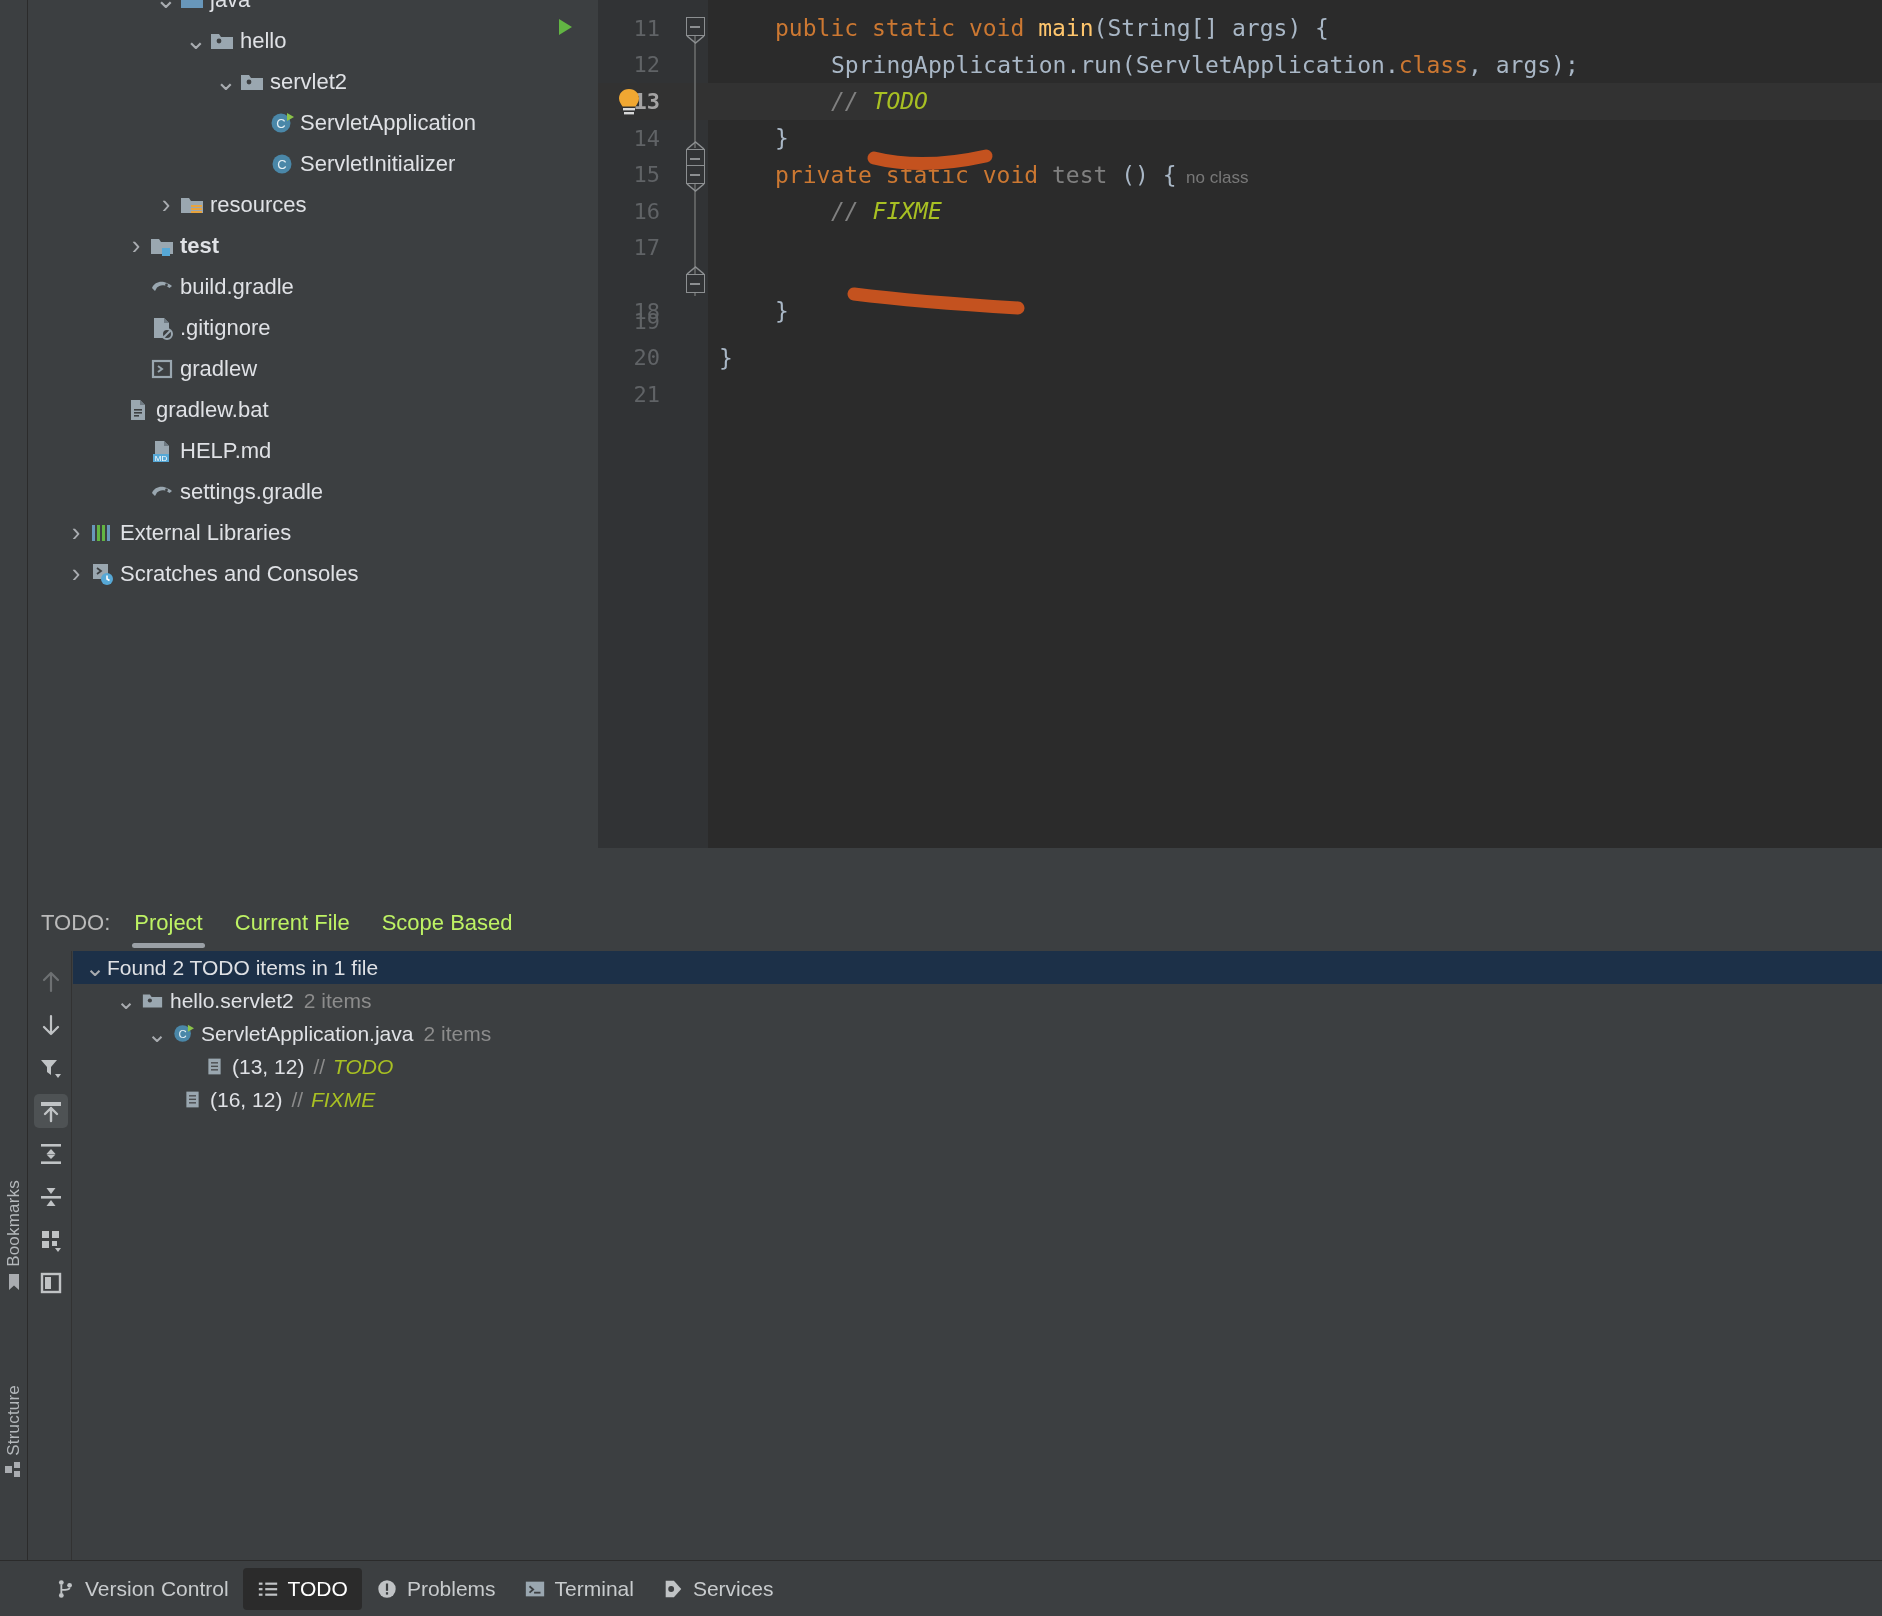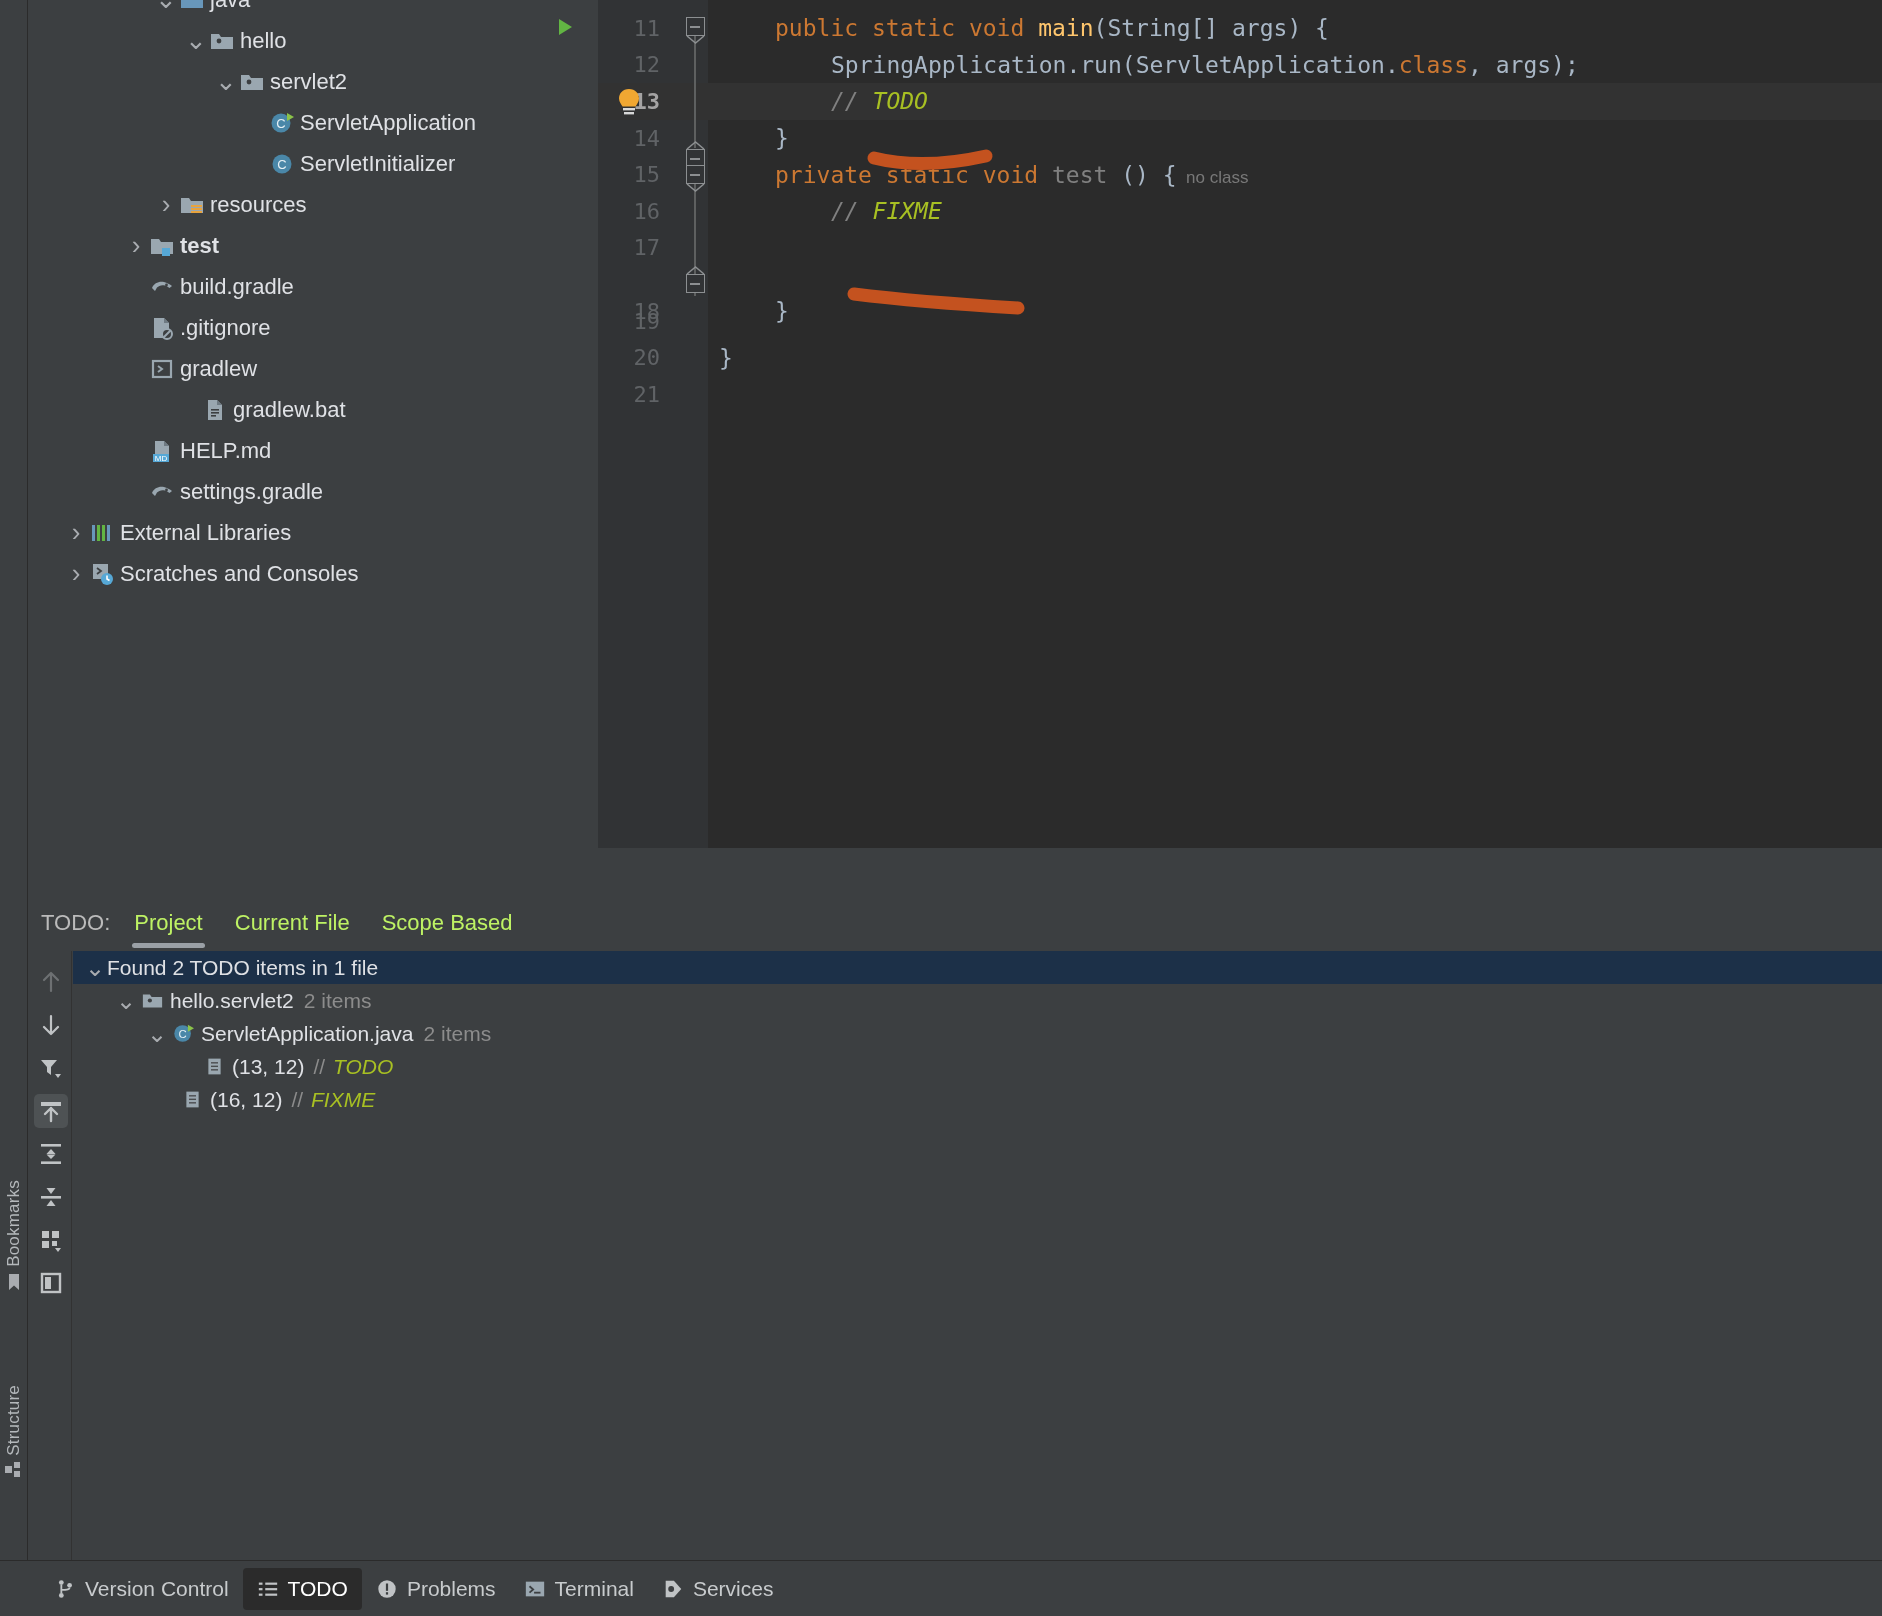--- a/index.html
+++ b/index.html
@@ -265,21 +265,21 @@
         <div class="tree-row" style="padding-left: 96px;">
           <span class="arrow"></span>
           <span class="ticon">
             <svg width="24" height="24" viewBox="0 0 24 24">
               <rect x="3" y="4" width="18" height="16" fill="none" stroke="#9aa7b0" stroke-width="2.2"></rect>
               <path d="M8 9 L12 12 L8 15" stroke="#9aa7b0" stroke-width="2" fill="none"></path>
             </svg>
           </span>
           <span class="tlabel">gradlew</span>
         </div>
-        <div class="tree-row" style="padding-left: 116px; margin-left: 33px;">
+        <div class="tree-row" style="padding-left: 72px;">
           <span class="arrow"></span>
           <span class="ticon">
             <svg width="24" height="24" viewBox="0 0 24 24">
               <path d="M5 2h9l5 5v15H5z" fill="#9aa7b0"></path>
               <path d="M14 2l5 5h-5z" fill="#6f7a82"></path>
               <rect x="8" y="11" width="8" height="1.6" fill="#3c3f41"></rect>
               <rect x="8" y="14" width="8" height="1.6" fill="#3c3f41"></rect>
               <rect x="8" y="17" width="5" height="1.6" fill="#3c3f41"></rect>
             </svg>
           </span>

